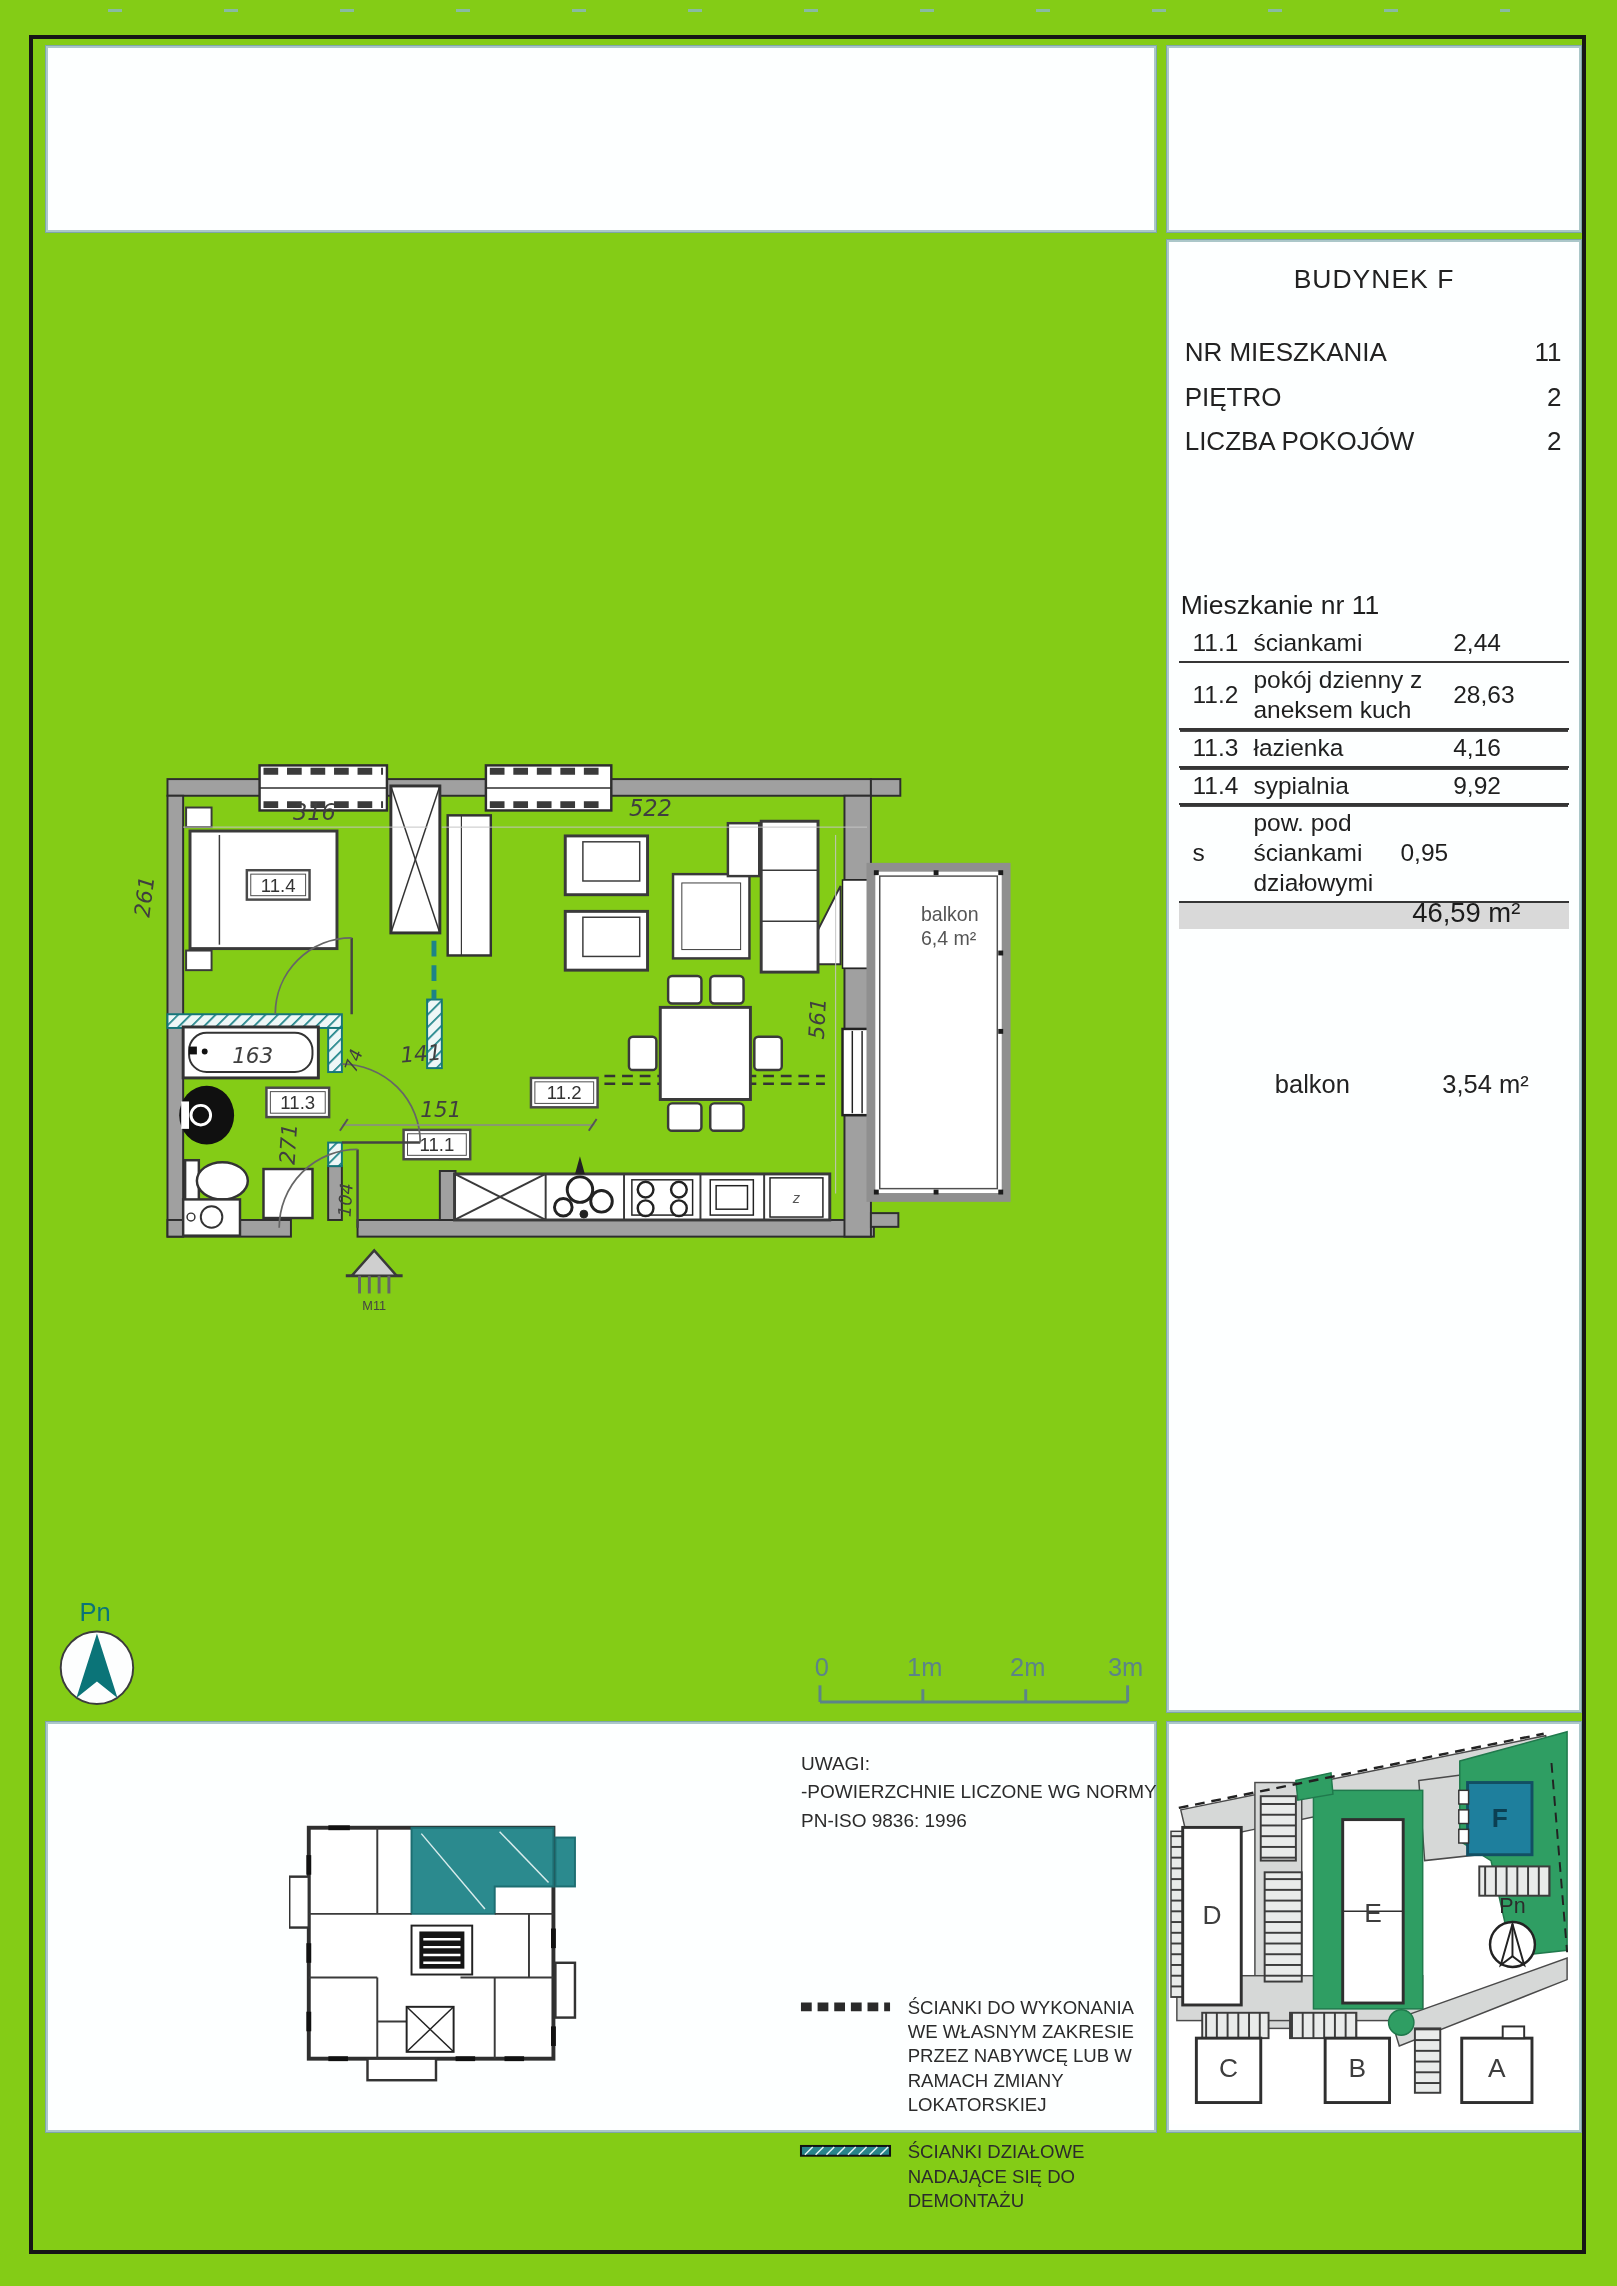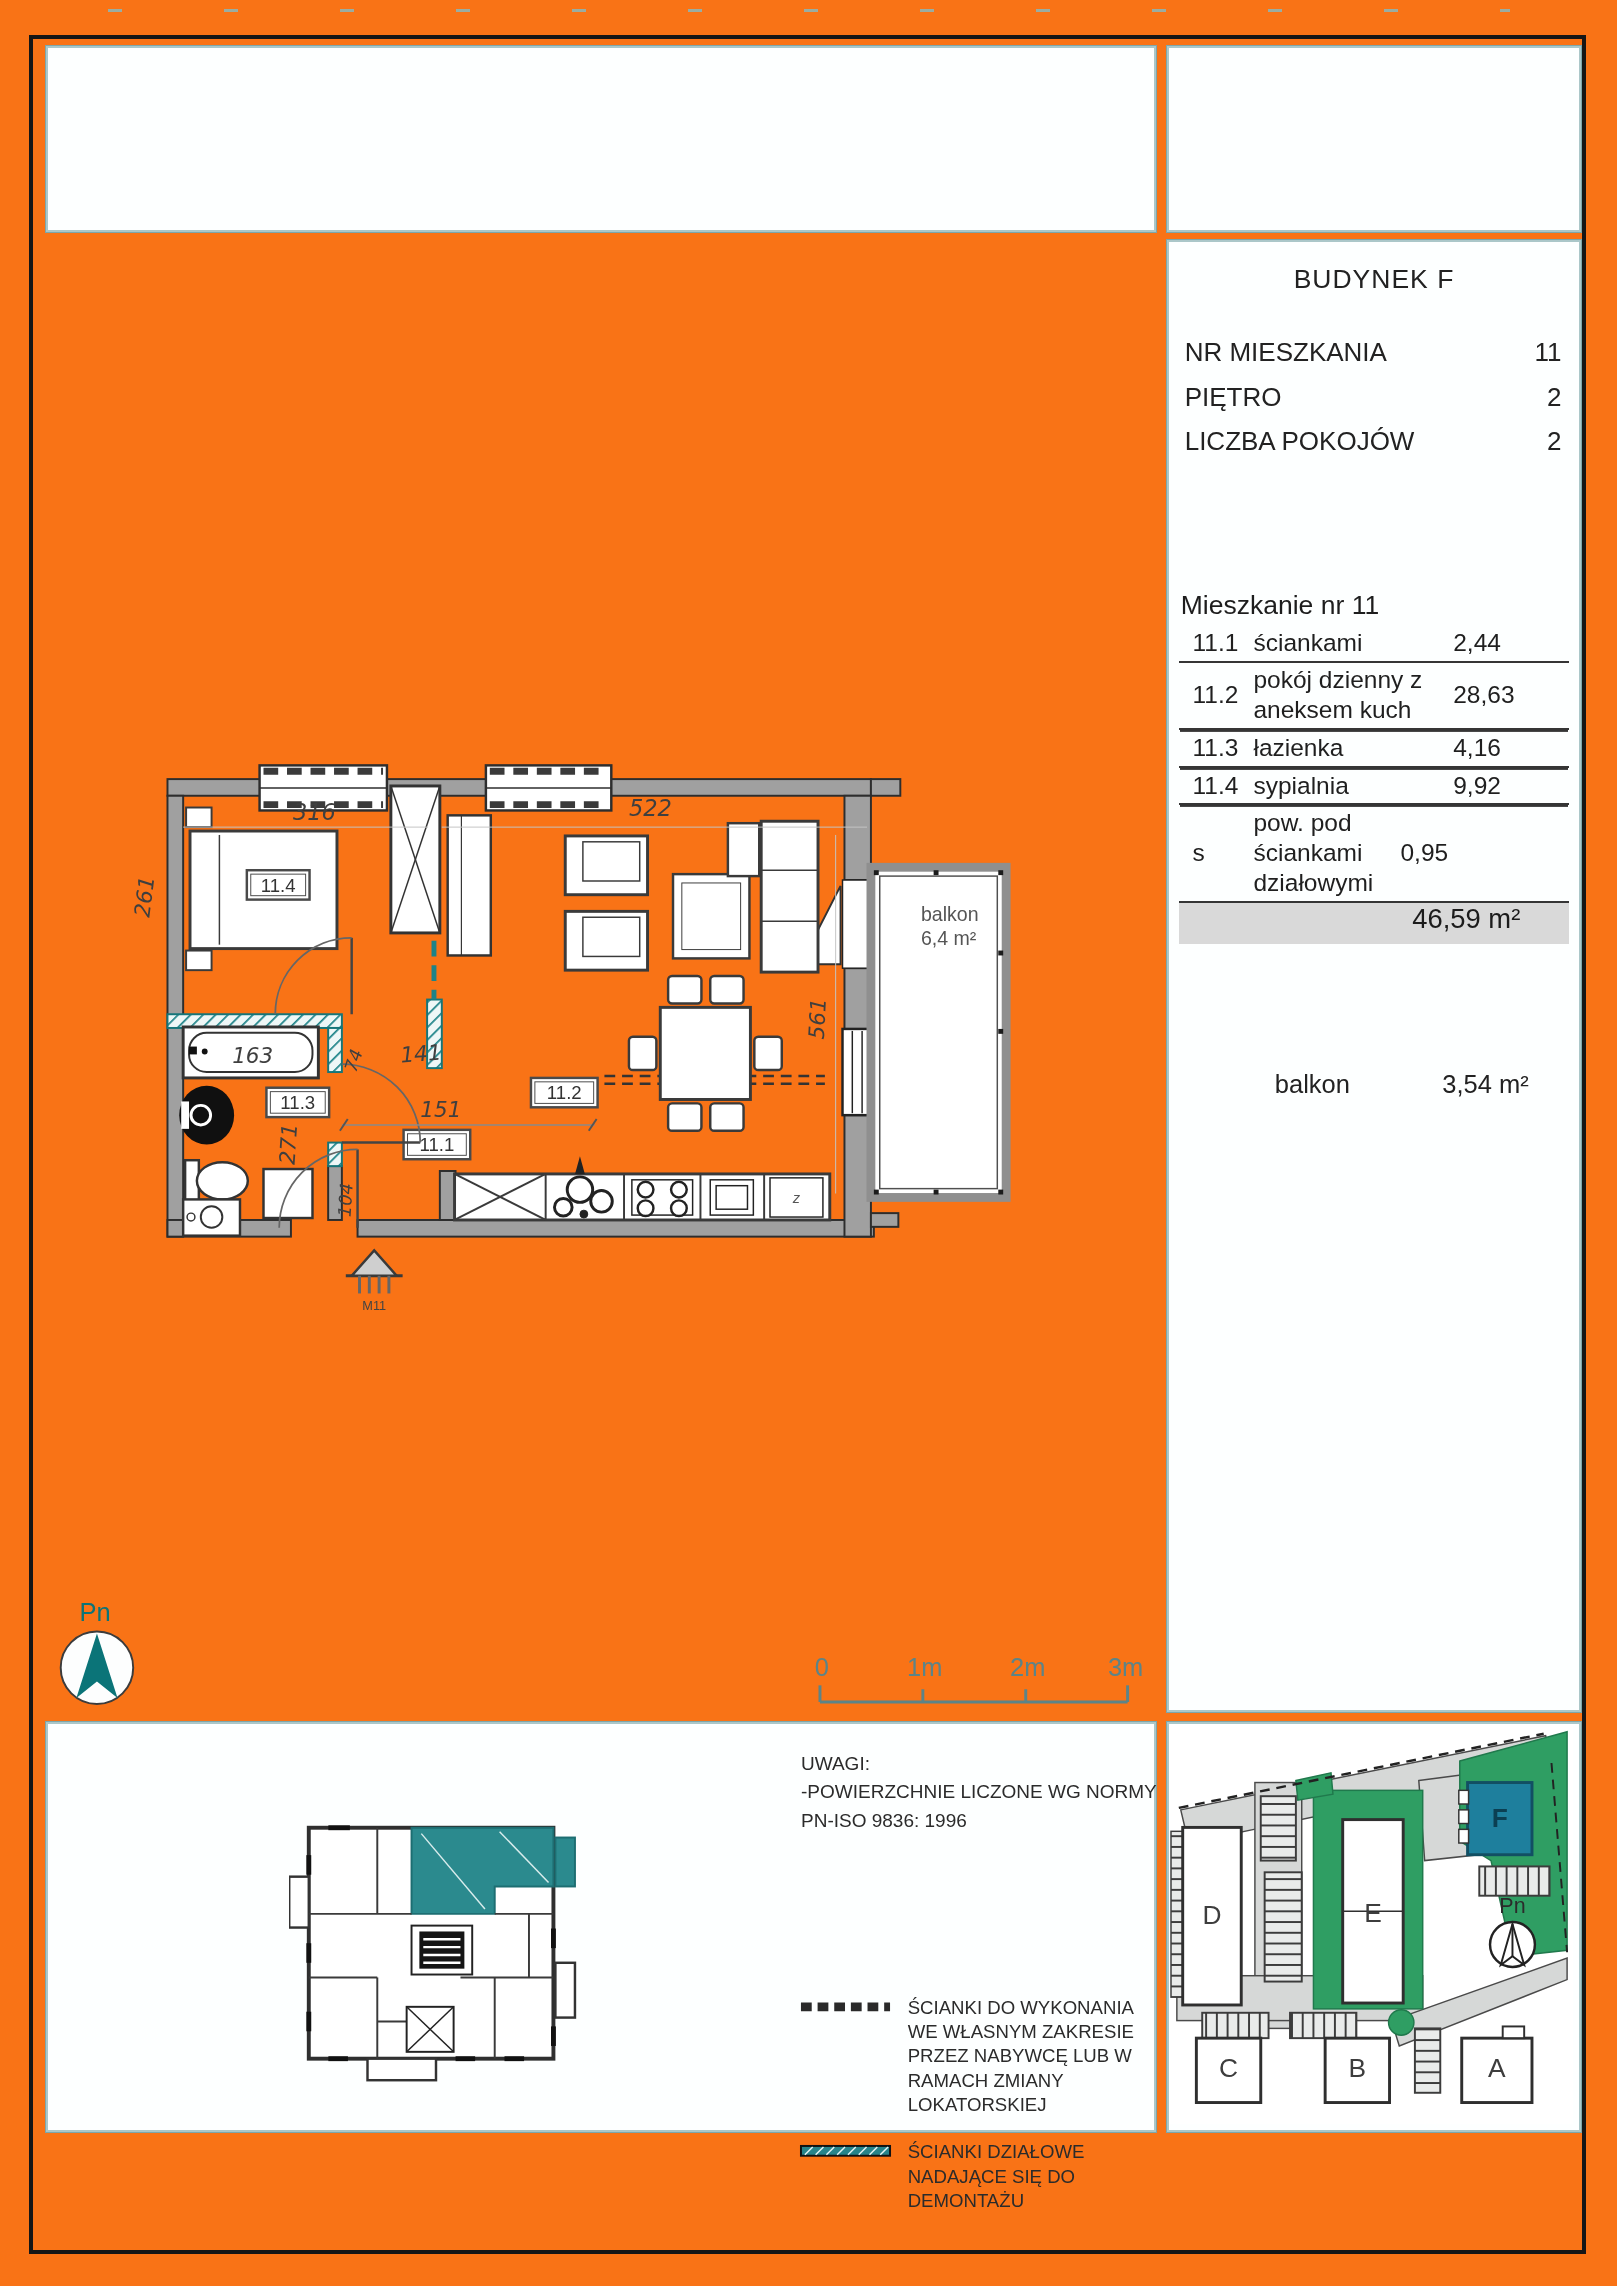--- a/index.html
+++ b/index.html
@@ -1,16 +1,16 @@
 <!DOCTYPE html>
 <html><head>
 <meta charset="utf-8">
 <style>
   html,body{margin:0;padding:0;background:#fff}
-  #page{position:relative;width:1617px;height:2287px;background:#f97316;overflow:hidden;
+  #page{position:relative;width:1617px;height:2287px;background:#84cc16;overflow:hidden;
         font-family:"Liberation Sans",sans-serif;color:#1c1c1c}
   .frame{position:absolute;left:29px;top:35px;width:1549px;height:2211px;border:4.9px solid #161616;background:transparent}
   .top-marks{position:absolute;left:108px;top:8.8px;width:1402px;height:2.9px;
         background:repeating-linear-gradient(90deg,#8ab7ba 0 13.7px,transparent 13.7px 116px);opacity:.85}
   .panel{position:absolute;background:#fdffff;border:2.9px solid #abc7c9;box-shadow:0 0 0 1px #7ea6a9}
   .box-tl{left:46px;top:46px;width:1106px;height:182px}
   .box-tr{left:1167px;top:46px;width:410px;height:182px}
   .panel-info{left:1167px;top:240px;width:410px;height:1468px}
   .panel-notes{left:46px;top:1722px;width:1106px;height:406px}
   .panel-site{left:1167px;top:1722px;width:410px;height:406px}
@@ -21,21 +21,21 @@
   .ip-fields{position:absolute;top:95px;left:15.7px;right:17.6px}
   .ip-field{display:flex;justify-content:space-between;font-size:26px;margin-bottom:13.7px;color:#222}
   .ip-apartment{position:absolute;top:348px;left:9.8px;right:9.8px}
   .ip-heading{font-size:26.5px;margin:0 0 3.9px 2px;color:#1d1d1d}
   .ip-row{display:flex;align-items:center;border-bottom:2px solid #353535;font-size:24.5px;color:#1f1f1f}
   .ip-row.dbl{box-shadow:0 2.9px 0 -1px #353535}
   .col-no{width:61px;padding-left:13.7px;flex:none}
   .col-name{flex:1;line-height:1.22;padding:2.9px 0}
   .col-area{width:116px;flex:none}
   .row-s .col-name{max-width:147px}
-  .ip-total{display:flex;align-items:flex-start;background:#d9d9d9;height:41px;font-size:27.4px}
+  .ip-total{display:flex;align-items:flex-end;background:#d9d9d9;height:26px;font-size:27.4px}
   .ip-total .col-area{width:157px}
   .ip-balcony{position:absolute;top:828px;left:9.8px;right:9.8px;display:flex;align-items:center;font-size:25.5px;color:#222}
   .ip-balcony .b-label{margin-left:96px;flex:1}
   .ip-balcony .b-area{width:127px;flex:none}
 
   
   .uwagi{position:absolute;left:753px;top:25.5px;width:372px;font-size:19px;line-height:1.5;color:#2b2b2b}
   .legend{position:absolute;left:751px;top:272px;width:363px}
   .legend-item{display:flex;gap:15.7px;align-items:flex-start;margin-bottom:23.5px}
   .legend-sym{flex:none;margin-top:2.9px}

